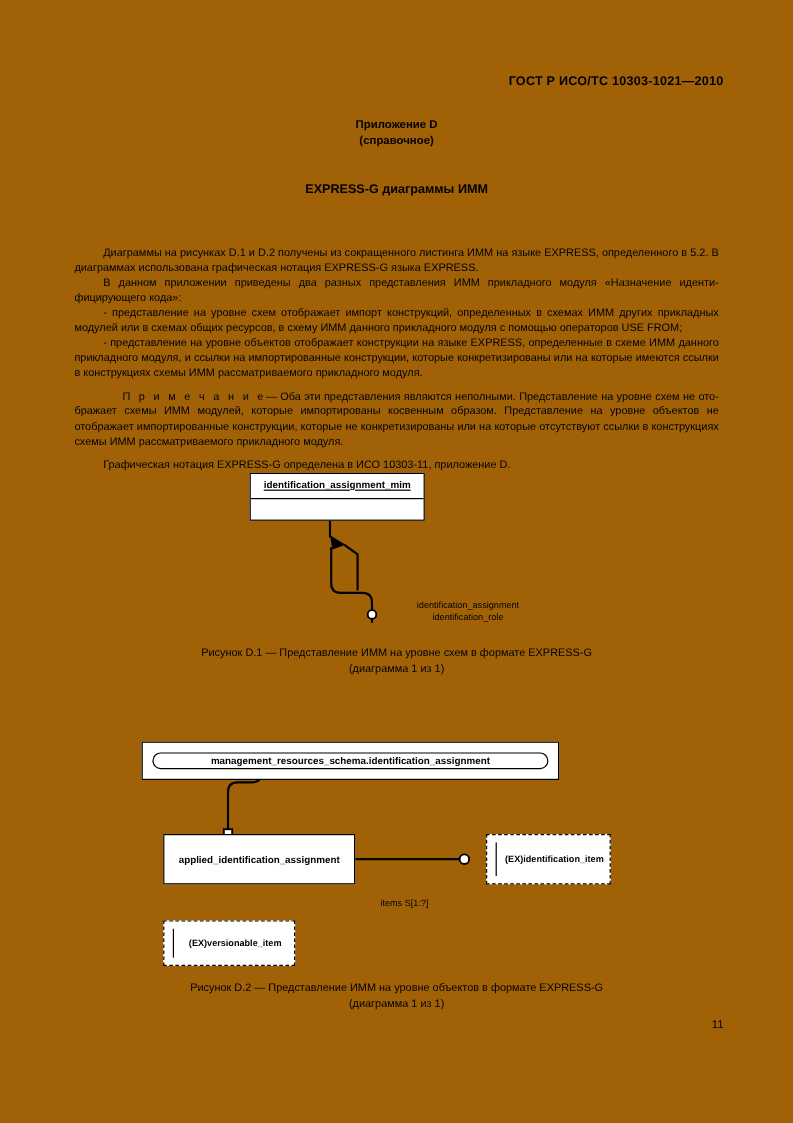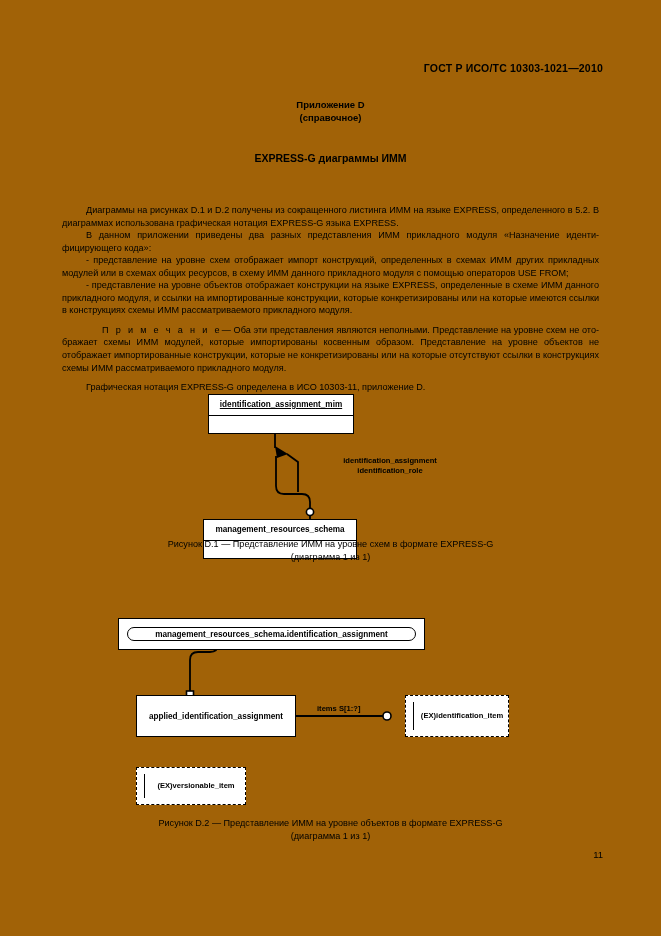--- a/index.html
+++ b/index.html
@@ -184,23 +184,24 @@
     justify-content: center;
     font-size: 7.6px;
     font-weight: bold;
     line-height: 10px;
     white-space: nowrap;
   }
 
   .edge-label {
     position: absolute;
     font-size: 7.6px;
-    font-weight: bold;
+    font-weight: normal;
     line-height: 10px;
     white-space: nowrap;
+    margin-top: 44px;
   }
   .edge-label.center { text-align: center; }
 
   svg.wires {
     position: absolute;
     left: 0;
     top: 0;
     overflow: visible;
   }
 
@@ -252,45 +253,41 @@
     <div class="eg-box" style="left:208px; top:6px; width:146px; height:40px;text-decoration:underline;">
       <div class="title-row">identification_assignment_mim</div>
       <div class="empty-row"></div>
     </div>
 
     <div class="edge-label center" style="left:310px; top:68px; width:160px;">
       <div>identification_assignment</div>
       <div>identification_role</div>
     </div>
 
-    <div class="eg-box" style="left:203px; top:131px; width:154px; height:40px;">
-      <div class="title-row">management_resources_schema</div>
-      <div class="empty-row"></div>
-    </div>
 
   </div>
 
   <div class="caption cap1">
     <div>Рисунок D.1 — Представление ИММ на уровне схем в формате EXPRESS-G</div>
     <div>(диаграмма 1 из 1)</div>
   </div>
 
   <div class="figure fig2">
 
     <svg class="wires" width="661" height="196">
 
       <path d="M 218 32 Q 218 40 210 40 L 198 40 Q 190 40 190 48 L 190 80" stroke="#000" stroke-width="1.8" fill="none"></path>
 
       <rect x="186.5" y="79" width="7" height="7" stroke="#000" stroke-width="1.6" fill="#fff"></rect>
 
       <path d="M 296 104 L 383 104" stroke="#000" stroke-width="1.8" fill="none"></path>
       <circle cx="387" cy="104" r="4" stroke="#000" stroke-width="1.6" fill="#fff"></circle>
     </svg>
 
-    <div class="eg-schema-outer" style="left:118px; top:6px; width:307px; height:32px;padding-left:12px;">
+    <div class="eg-schema-outer" style="left:118px; top:6px; width:348px; height:32px;padding-left:12px;">
       <div class="eg-rounded-inner">management_resources_schema.identification_assignment</div>
     </div>
 
     <div class="eg-entity" style="left:136px; top:83px; width:160px; height:42px;">applied_identification_assignment</div>
 
     <div class="edge-label" style="left:317px; top:92px;">items S[1:?]</div>
 
     <div class="eg-imported" style="left:405px; top:83px; width:104px; height:42px;">
       <div class="bar"></div>
       <div class="txt">

